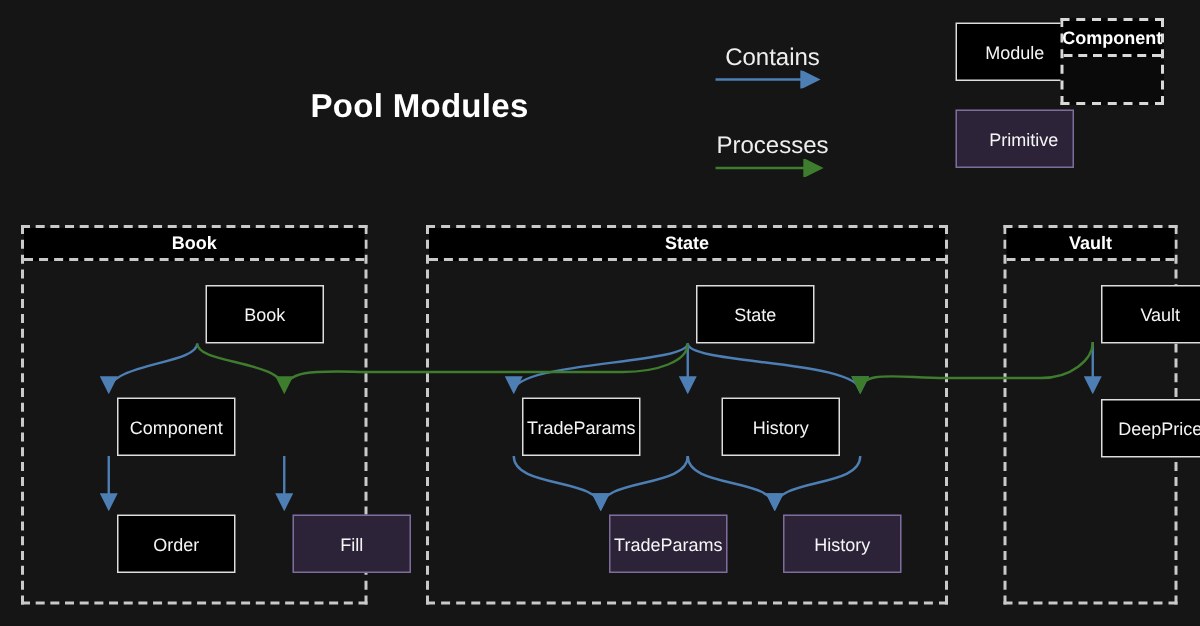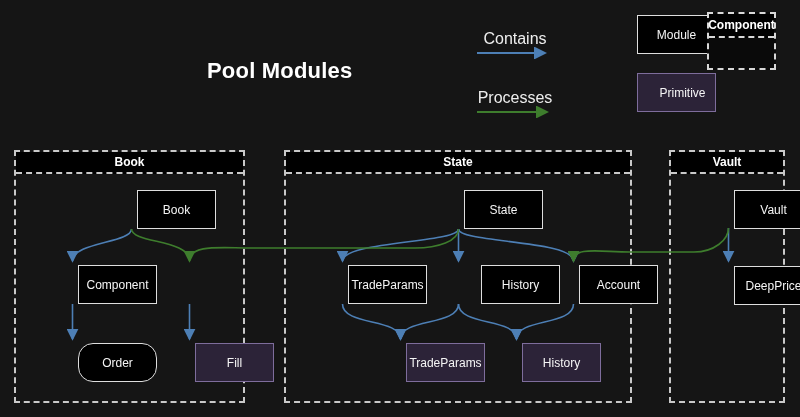--- a/index.html
+++ b/index.html
@@ -119,26 +119,25 @@
     <g stroke="#3e7d2d" stroke-width="1.6" fill="none">
       <path d="M131.5,229 C131.5,243 189.5,240 189.5,260"></path>
 
       <path d="M458.5,229 C458.5,241 438,248 415,248 L250,248 C220,248 189.5,244 189.5,261" marker-end="url(#arrow-green)"></path>
       <path d="M728.5,228 C728.5,240 714,252 694,252 L630,252 C600,252 573.5,246 573.5,261" marker-end="url(#arrow-green)"></path>
     </g>
   </svg>
 
   <div class="node" style="left:92px; top:190px;">Book</div>
   <div class="node" style="left:33px; top:265px;">Component</div>
-  <div class="node" style="left:33px; top:343px;border-radius:15px;">Order</div>
+  <div class="node" style="left:33px; top:343px;">Order</div>
   <div class="node primitive" style="left:150px; top:343px;">Fill</div>
 
   <div class="node" style="left:419px; top:190px;">State</div>
   <div class="node" style="left:303px; top:265px;">TradeParams</div>
   <div class="node" style="left:436px; top:265px;">History</div>
-  <div class="node" style="left:534px; top:265px;">Account</div>
   <div class="node primitive" style="left:361px; top:343px;">TradeParams</div>
   <div class="node primitive" style="left:477px; top:343px;">History</div>
 
   <div class="node" style="left:689px; top:190px;">Vault</div>
   <div class="node" style="left:689px; top:266px;">DeepPrice</div>
 
 </div>
 
 </body></html>

